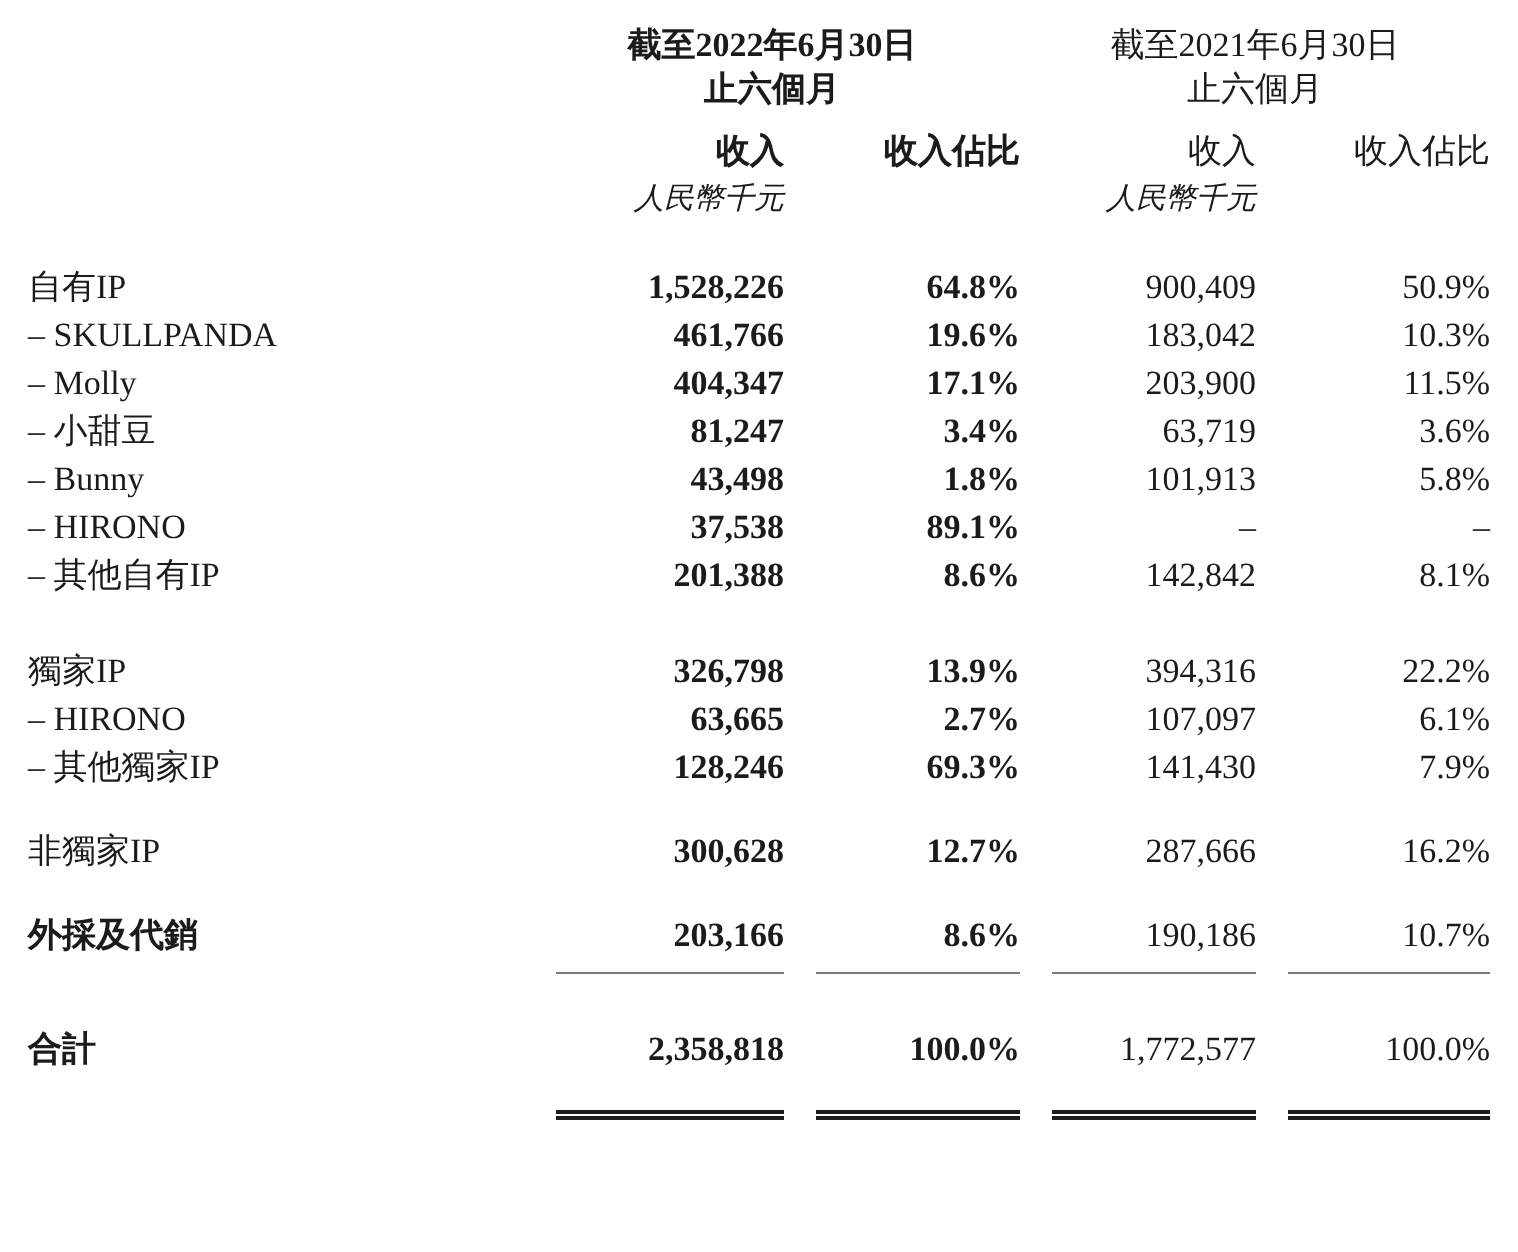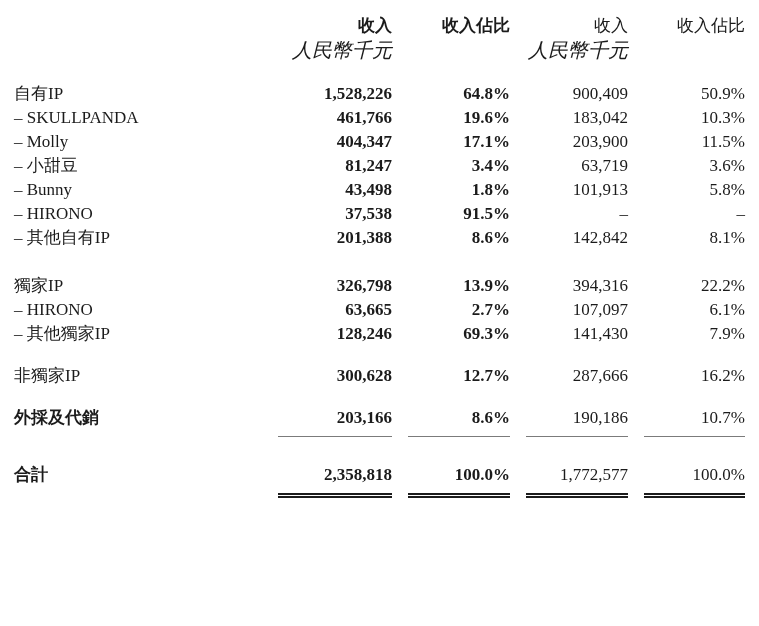--- a/index.html
+++ b/index.html
@@ -24,50 +24,61 @@
     white-space: nowrap;
   }
   .b { font-weight: bold; }
   .period {
     text-align: center;
     line-height: 22px;
     padding-bottom: 6px;
   }
   .colhead td { height: 26px; }
   .unitrow td { height: 24px; }
-  .unit { font-style: italic; font-size: 20px; }
+  .unit { font-style: italic; font-size: 15px; }
   .num .cellpad {
     margin-left: 16px;
     text-align: right;
   }
   .rule-single {
     border-bottom: 1px solid #7b7b7b;
     padding-bottom: 6px;
   }
   .rule-double {
     border-bottom: 5px double #1c1c1c;
-    padding-bottom: 6px;
+    padding-bottom: 18px;
   }
   tr.has-rule td { vertical-align: top; }
   tr.spacer td { height: auto; }
   .label-cell { text-align: left; }
 </style>
 </head>
 <body>
 
 <div class="page">
   <table>
     <colgroup>
       <col style="width:248px">
       <col style="width:130px">
       <col style="width:118px">
       <col style="width:118px">
       <col style="width:117px">
     </colgroup>
     <thead>
+      <tr>
+        <td class="label-cell"></td>
+        <td colspan="2" class="period b">
+          <div>截至2022年6月30日</div>
+          <div>止六個月</div>
+        </td>
+        <td colspan="2" class="period">
+          <div>截至2021年6月30日</div>
+          <div>止六個月</div>
+        </td>
+      </tr>
       <tr class="colhead">
         <td class="label-cell"></td>
         <td class="num">
             <div class="cellpad b">收入</div>
           </td>
         <td class="num">
             <div class="cellpad b">收入佔比</div>
           </td>
         <td class="num">
             <div class="cellpad">收入</div>
@@ -166,21 +177,21 @@
           <td class="num">
             <div class="cellpad">5.8%</div>
           </td>
         </tr>
         <tr>
           <td class="label-cell">– HIRONO</td>
           <td class="num">
             <div class="cellpad b">37,538</div>
           </td>
           <td class="num">
-            <div class="cellpad b">91.5%</div>
+            <div class="cellpad b">89.1%</div>
           </td>
           <td class="num">
             <div class="cellpad">–</div>
           </td>
           <td class="num">
             <div class="cellpad">–</div>
           </td>
         </tr>
         <tr>
           <td class="label-cell">– 其他自有IP</td>

